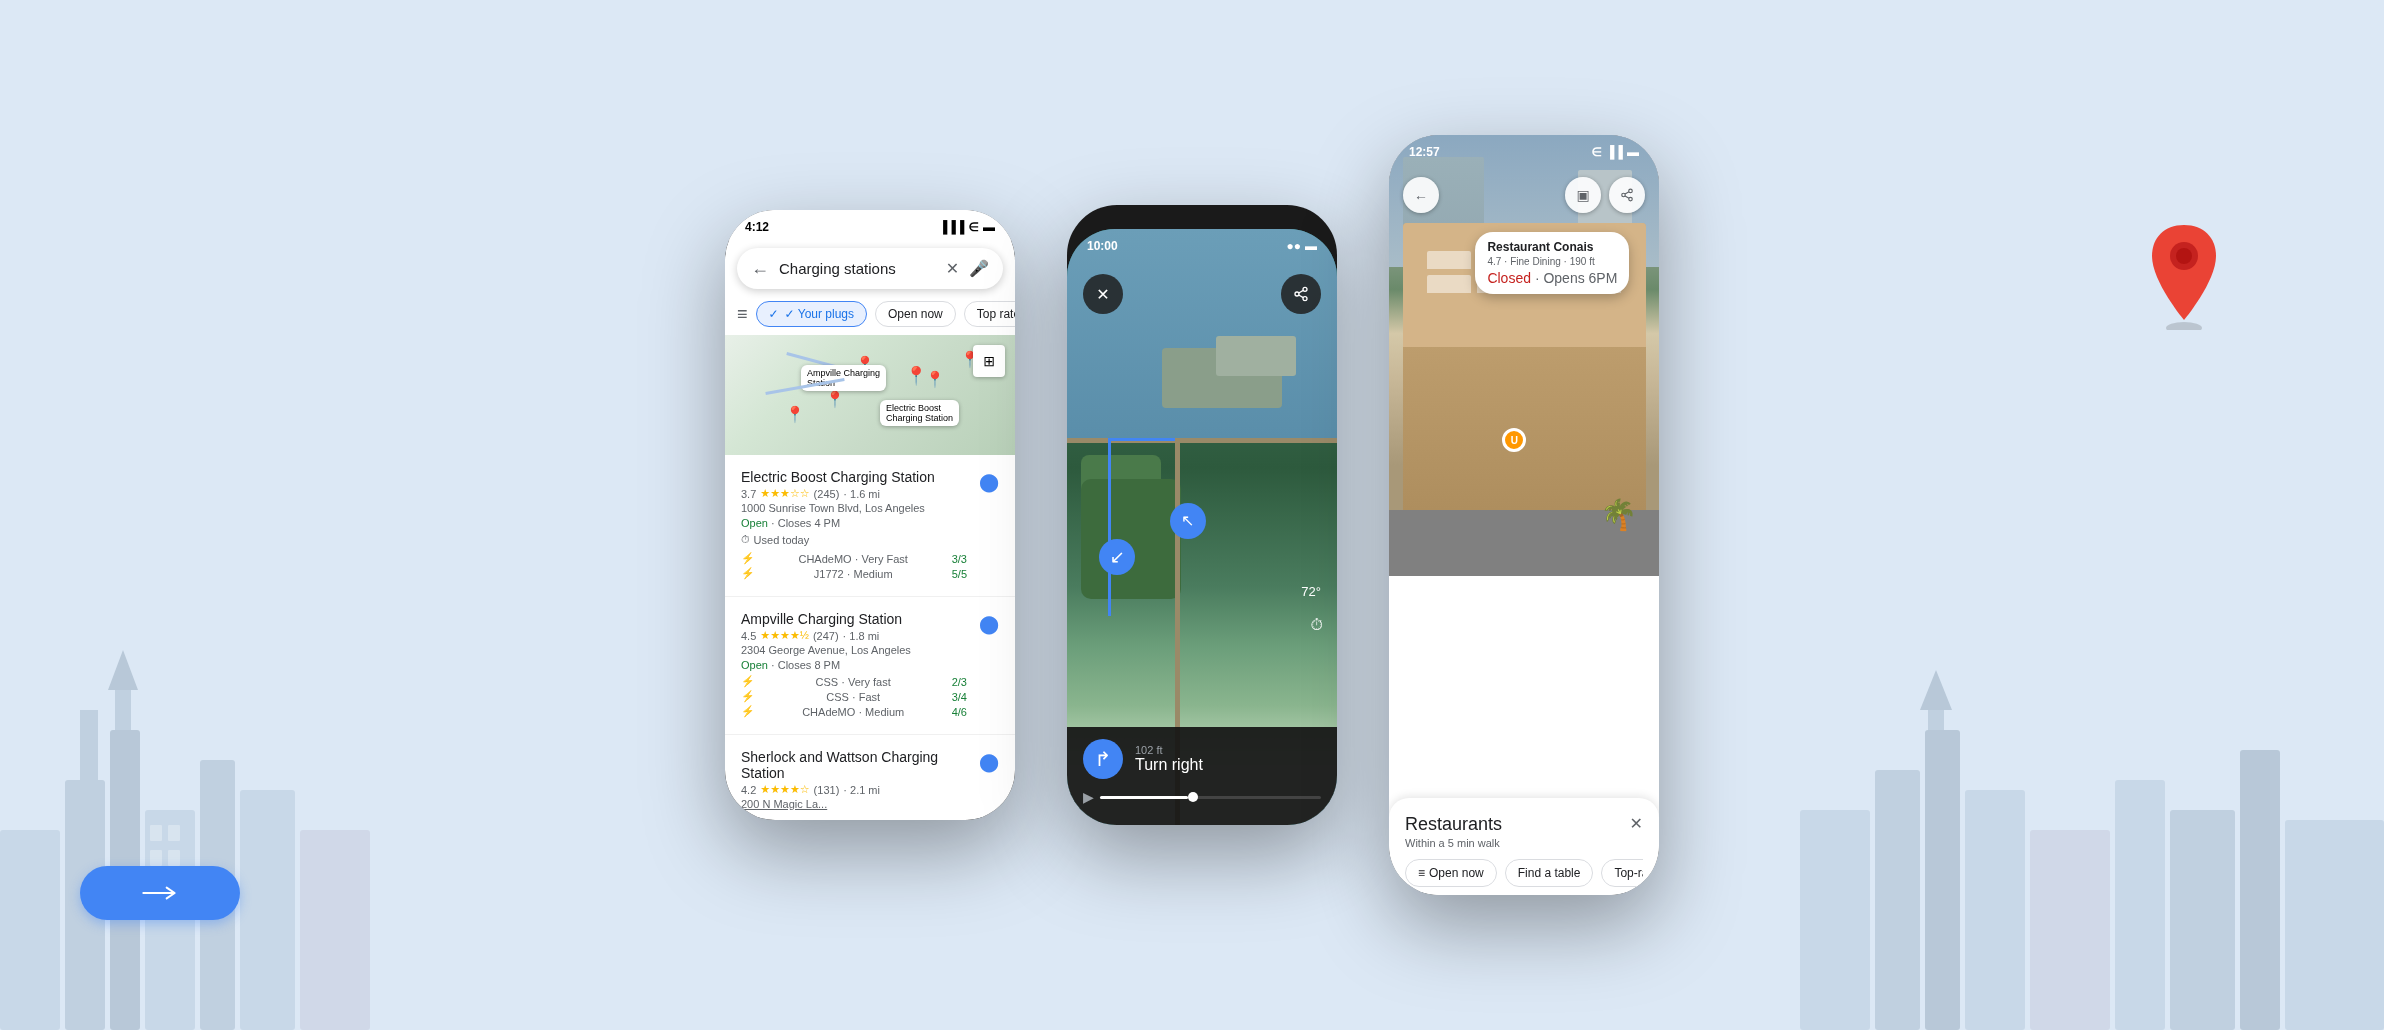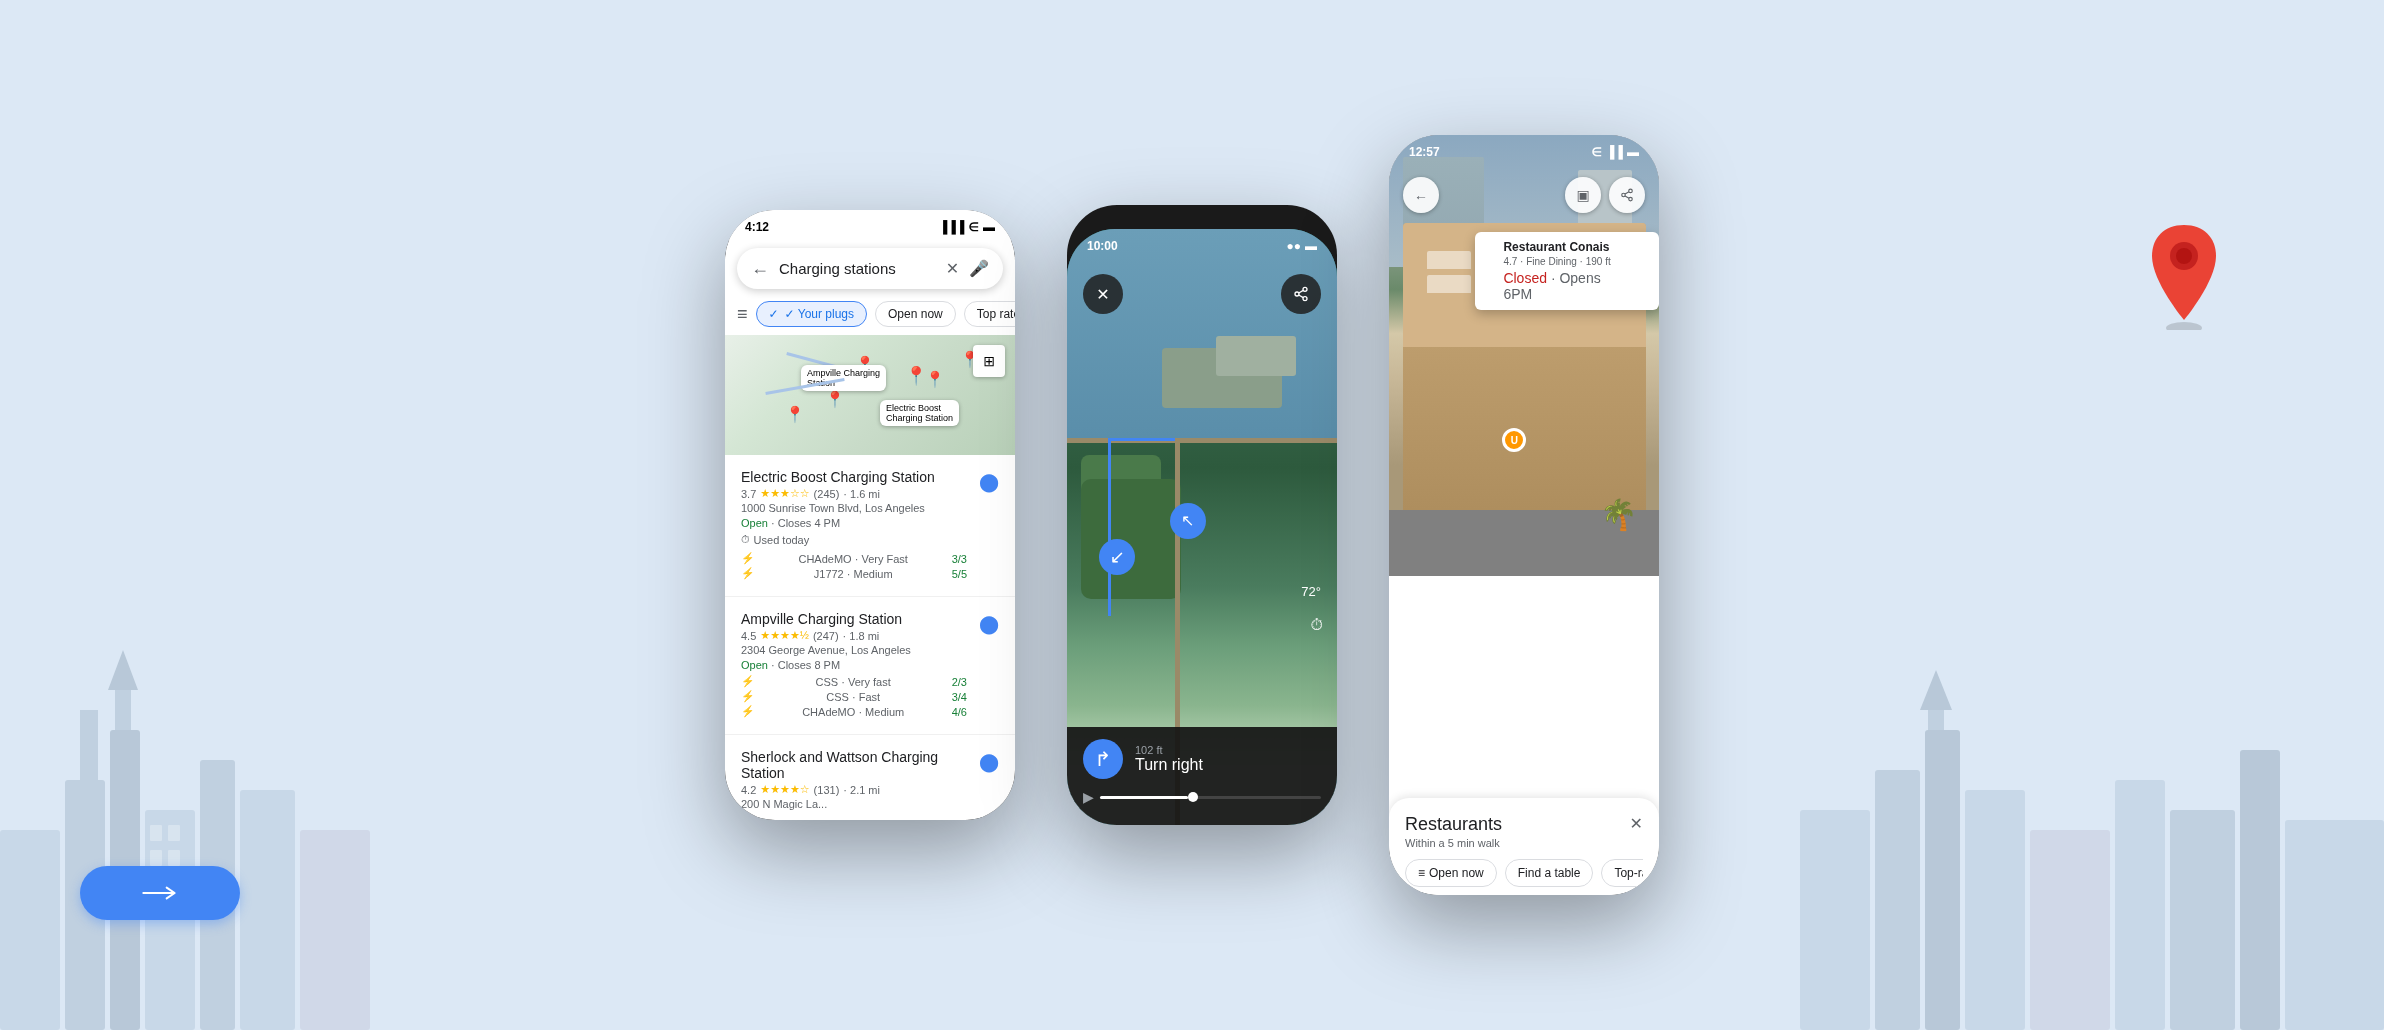--- a/index.html
+++ b/index.html
@@ -451,22 +451,22 @@
       font-size: 14px;
       color: #5f6368;
       box-shadow: 0 1px 4px rgba(0,0,0,0.3);
     }
 
     .sv-tooltip {
       position: absolute;
       top: 22%;
       left: 32%;
       background: #fff;
-      border-radius: 6px;
-      padding: 8px 28px;
+      border-radius: 18px;
+      padding: 8px 12px;
       box-shadow: 0 4px 12px rgba(0,0,0,0.25);
       min-width: 140px;
       z-index: 20;
     }
     .sv-tooltip-name { font-size: 12px; font-weight: 600; color: #202124; margin-bottom: 2px; }
     .sv-tooltip-sub { font-size: 10px; color: #5f6368; margin-bottom: 3px; }
     .sv-tooltip-status { font-size: 14px; }
     .sv-tooltip-status .closed { color: #c5221f; font-weight: 500; }
     .sv-tooltip-status .opens { color: #5f6368; }
 
@@ -701,21 +701,21 @@
 
           <div class="result-item">
             <div class="result-info">
               <div class="result-name">Sherlock and Wattson Charging Station</div>
               <div class="result-rating">
                 <span>4.2</span>
                 <span class="stars">★★★★☆</span>
                 <span>(131)</span>
                 <span>· 2.1 mi</span>
               </div>
-              <div class="result-address" style="">200 N Magic La...</div>
+              <div class="result-address" style="text-decoration:underline;">200 N Magic La...</div>
             </div>
             <div class="result-icon">⬤</div>
           </div>
 
         </div>
       </div>
     </div>
   </div>
 
   <div class="phone phone-2">

